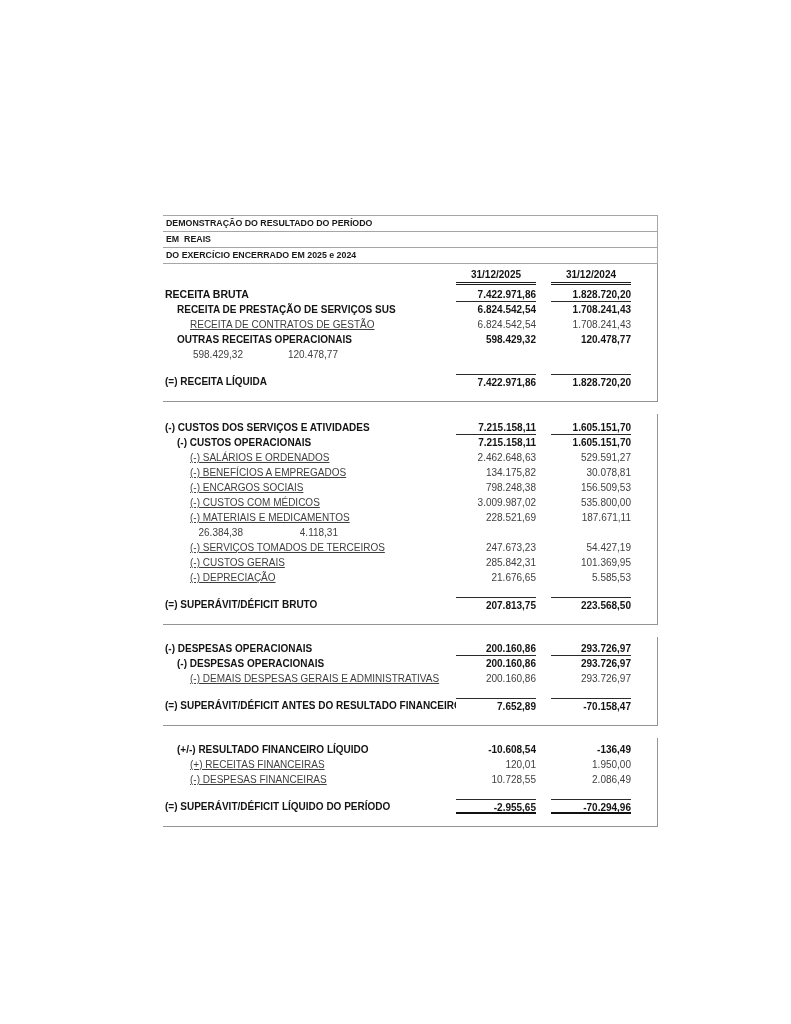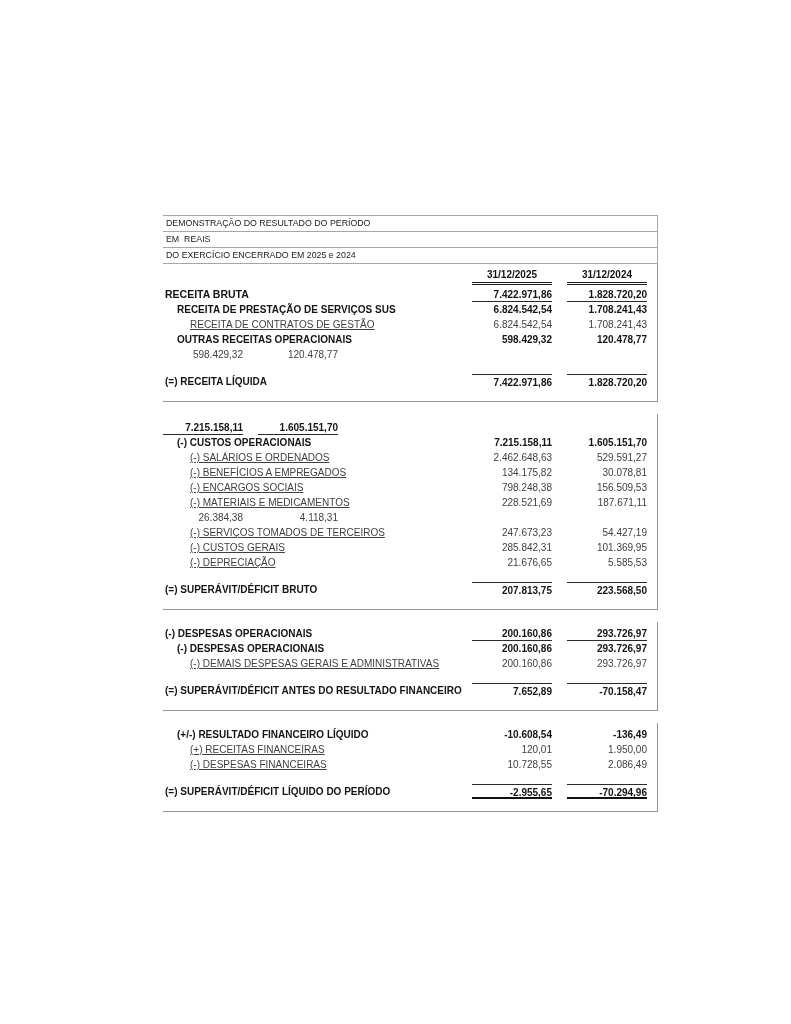--- a/index.html
+++ b/index.html
@@ -7,37 +7,37 @@
     width:791px;height:1024px;background:#ffffff;position:relative;
     font-family:"Liberation Sans",sans-serif;color:#141414;
     -webkit-font-smoothing:antialiased;
   }
   .doc{position:absolute;left:163px;top:215px;width:495px;}
 
   
   .titleblock{border-top:1px solid #a6a6a6;border-right:1px solid #a6a6a6;}
   .title-row{
     height:15px;line-height:15px;border-bottom:1px solid #a6a6a6;
-    font-weight:normal;font-size:8.8px;padding-left:3px;white-space:pre;color:#1a1a1a;
+    font-weight:bold;font-size:8.8px;padding-left:3px;white-space:pre;color:#1a1a1a;
   }
 
   
   .sect{
     border-bottom:1px solid #949494;border-right:1px solid #949494;
     padding:4px 0 12px 0;
   }
   .sect + .sect{margin-top:12px;}
   .sect2{padding-top:6px;}
 
   
   .row{display:flex;height:15px;font-size:10px;color:#3f3f3f;}
   .row .label{flex:1;line-height:15px;white-space:nowrap;overflow:hidden;}
   .row .val{width:80px;text-align:right;line-height:15px;box-sizing:border-box;}
   .row .v1{margin-right:15px;}
-  .row .v2{margin-right:10px;}
+  .row .v2{margin-right:26px;}
   .lvl0 .label{padding-left:2px;}
   .lvl1 .label{padding-left:14px;}
   .lvl2 .label{padding-left:27px;text-decoration:underline;}
   .bold{font-weight:bold;color:#141414;}
   .big{font-size:10.5px;}
   .big .val{font-size:10px;}
   .spacer{height:12px;}
 
   
   .head-row{height:17px;margin-bottom:2px;}
@@ -95,20 +95,21 @@
       <div class="spacer"></div>
       <div class="row lvl0 bold rule-above">
         <div class="label">(=) RECEITA LÍQUIDA</div>
         <div class="val v1">7.422.971,86</div>
         <div class="val v2">1.828.720,20</div>
       </div>
     </div>
 
   <div class="sect sect2">
       <div class="row lvl0 bold rule-below">
+        <div class="label">(-) CUSTOS DOS SERVIÇOS E ATIVIDADES</div>
         <div class="val v1">7.215.158,11</div>
         <div class="val v2">1.605.151,70</div>
       </div>
       <div class="row lvl1 bold">
         <div class="label">(-) CUSTOS OPERACIONAIS</div>
         <div class="val v1">7.215.158,11</div>
         <div class="val v2">1.605.151,70</div>
       </div>
       <div class="row lvl2">
         <div class="label">(-) SALÁRIOS E ORDENADOS</div>
@@ -117,20 +118,25 @@
       </div>
       <div class="row lvl2">
         <div class="label">(-) BENEFÍCIOS A EMPREGADOS</div>
         <div class="val v1">134.175,82</div>
         <div class="val v2">30.078,81</div>
       </div>
       <div class="row lvl2">
         <div class="label">(-) ENCARGOS SOCIAIS</div>
         <div class="val v1">798.248,38</div>
         <div class="val v2">156.509,53</div>
+      </div>
+      <div class="row lvl2">
+        <div class="label">(-) CUSTOS COM MÉDICOS</div>
+        <div class="val v1">3.009.987,02</div>
+        <div class="val v2">535.800,00</div>
       </div>
       <div class="row lvl2">
         <div class="label">(-) MATERIAIS E MEDICAMENTOS</div>
         <div class="val v1">228.521,69</div>
         <div class="val v2">187.671,11</div>
       </div>
       <div class="row lvl2">
         <div class="val v1">26.384,38</div>
         <div class="val v2">4.118,31</div>
       </div>

